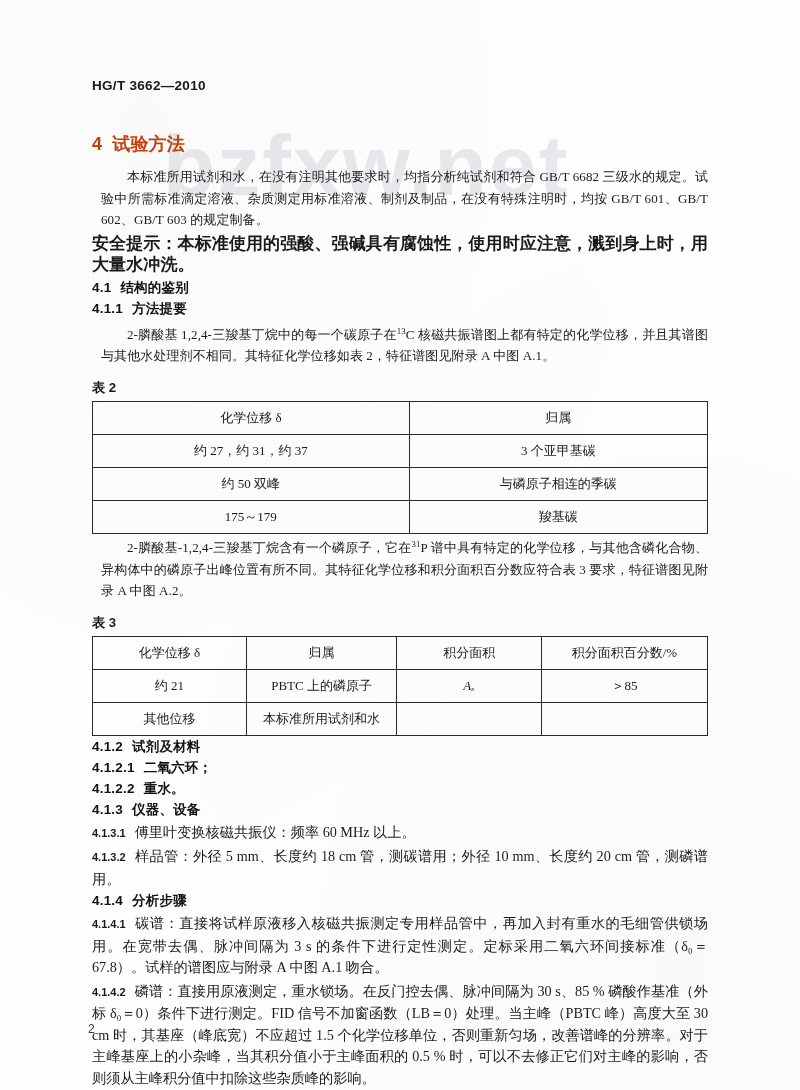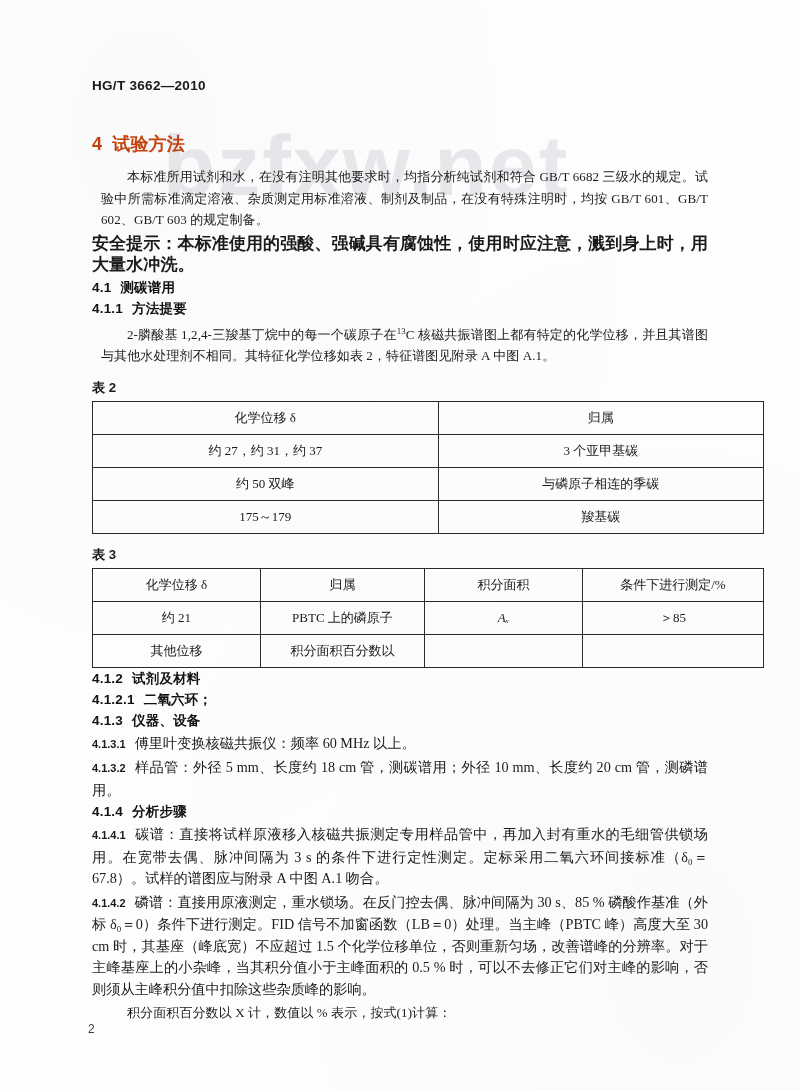--- a/index.html
+++ b/index.html
@@ -110,21 +110,21 @@
     margin: 0 0 3px 0;
   }
   .table-caption {
     text-align: left;
     font-family: "Liberation Sans", sans-serif;
     font-weight: bold;
     font-size: 13.2px;
     margin: 12px 0 4px 0;
   }
   table.std {
-    width: 672px;
+    width: 616px;
     border-collapse: collapse;
     font-size: 13px;
     table-layout: fixed;
   }
   table.std td, table.std th {
     border: 1px solid #2a2a2a;
     text-align: center;
     padding: 6px 4px;
     font-weight: normal;
     line-height: 16px;
@@ -159,21 +159,21 @@
 
     <div class="h-clause">
       <span class="num">4</span><span>试验方法</span>
     </div>
 
     <p class="p indent">本标准所用试剂和水，在没有注明其他要求时，均指分析纯试剂和符合 GB/T 6682 三级水的规定。试验中所需标准滴定溶液、杂质测定用标准溶液、制剂及制品，在没有特殊注明时，均按 GB/T 601、GB/T 602、GB/T 603 的规定制备。</p>
 
     <p class="p safety">安全提示：本标准使用的强酸、强碱具有腐蚀性，使用时应注意，溅到身上时，用大量水冲洗。</p>
 
     <div class="h-sub">
-      <span class="num">4.1</span><span>测碳谱用</span>
+      <span class="num">4.1</span><span>结构的鉴别</span>
     </div>
 
     <div class="h-sub">
       <span class="num">4.1.1</span><span>方法提要</span>
     </div>
 
     <p class="p indent"><span>2-膦酸基 1,2,4-三羧基丁烷中的每一个碳原子在</span><sup>13</sup><span>C 核磁共振谱图上都有特定的化学位移，并且其谱图与其他水处理剂不相同。其特征化学位移如表 2，特征谱图见附录 A 中图 A.1。</span></p>
 
     <div class="table-caption">表 2</div>
     <table class="std">
@@ -196,59 +196,63 @@
           <td>约 50 双峰</td>
           <td>与磷原子相连的季碳</td>
         </tr>
         <tr>
           <td>175～179</td>
           <td>羧基碳</td>
         </tr>
       </tbody>
     </table>
 
+    <p class="p indent"><span>2-膦酸基-1,2,4-三羧基丁烷含有一个磷原子，它在</span><sup>31</sup><span>P 谱中具有特定的化学位移，与其他含磷化合物、异构体中的磷原子出峰位置有所不同。其特征化学位移和积分面积百分数应符合表 3 要求，特征谱图见附录 A 中图 A.2。</span></p>
 
     <div class="table-caption">表 3</div>
     <table class="std">
       <colgroup>
           <col style="width:25%">
           <col style="width:24.5%">
           <col style="width:23.5%">
           <col style="width:27%">
         </colgroup>
       <thead>
         <tr>
           <td>化学位移 δ</td>
           <td>归属</td>
           <td>积分面积</td>
-          <td>条件下进行测定/%</td>
+          <td>积分面积百分数/%</td>
         </tr>
       </thead>
       <tbody>
         <tr>
           <td>约 21</td>
           <td>PBTC 上的磷原子</td>
           <td class="italic">Aₓ</td>
           <td>＞85</td>
         </tr>
         <tr>
           <td>其他位移</td>
-          <td>积分面积百分数以</td>
+          <td>本标准所用试剂和水</td>
           <td></td>
           <td></td>
         </tr>
       </tbody>
     </table>
 
     <div class="h-sub">
       <span class="num">4.1.2</span><span>试剂及材料</span>
     </div>
     <div class="h-sub">
       <span class="num">4.1.2.1</span><span>二氧六环；</span>
     </div>
+    <div class="h-sub">
+      <span class="num">4.1.2.2</span><span>重水。</span>
+    </div>
 
     <div class="h-sub">
       <span class="num">4.1.3</span><span>仪器、设备</span>
     </div>
     <p class="p-item"><span class="num">4.1.3.1</span><span>傅里叶变换核磁共振仪：频率 60 MHz 以上。</span></p>
     <p class="p-item"><span class="num">4.1.3.2</span><span>样品管：外径 5 mm、长度约 18 cm 管，测碳谱用；外径 10 mm、长度约 20 cm 管，测磷谱用。</span></p>
 
     <div class="h-sub">
       <span class="num">4.1.4</span><span>分析步骤</span>
     </div>

